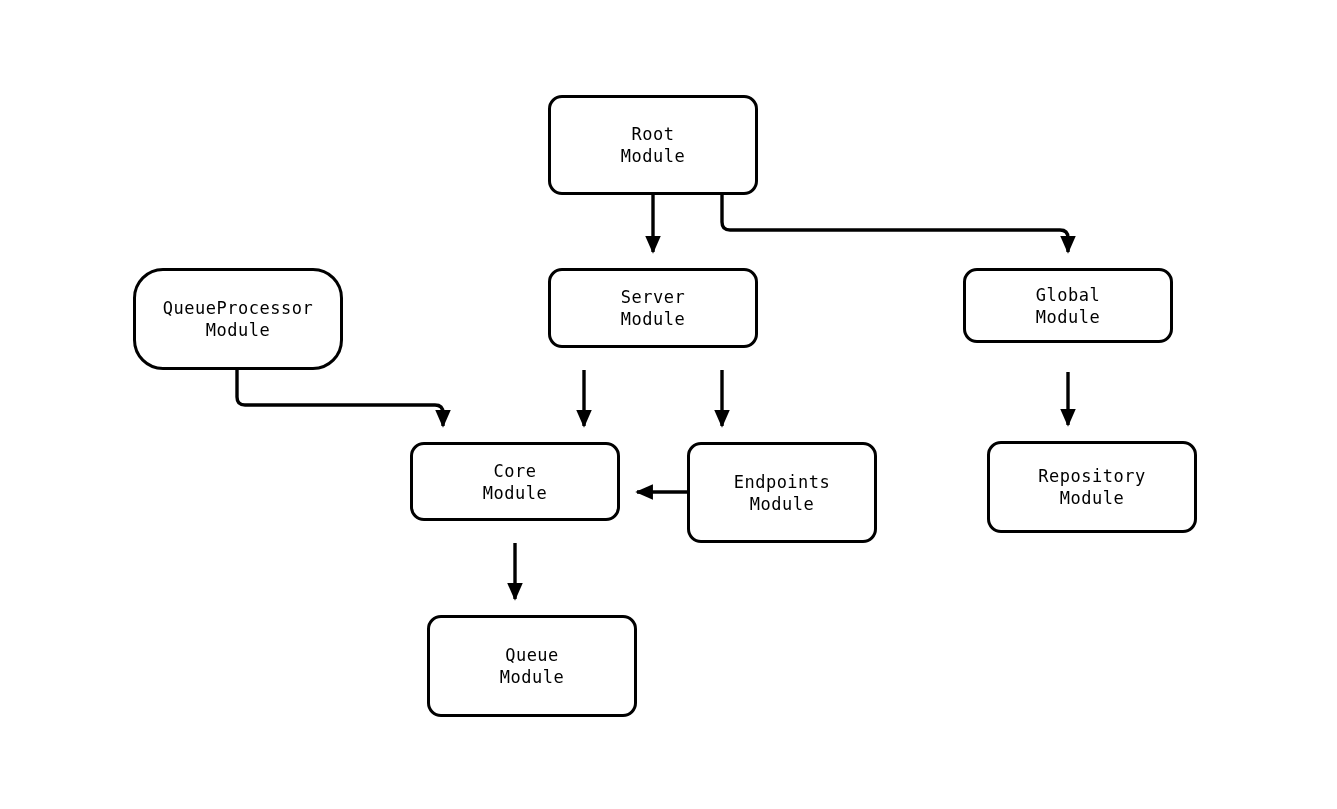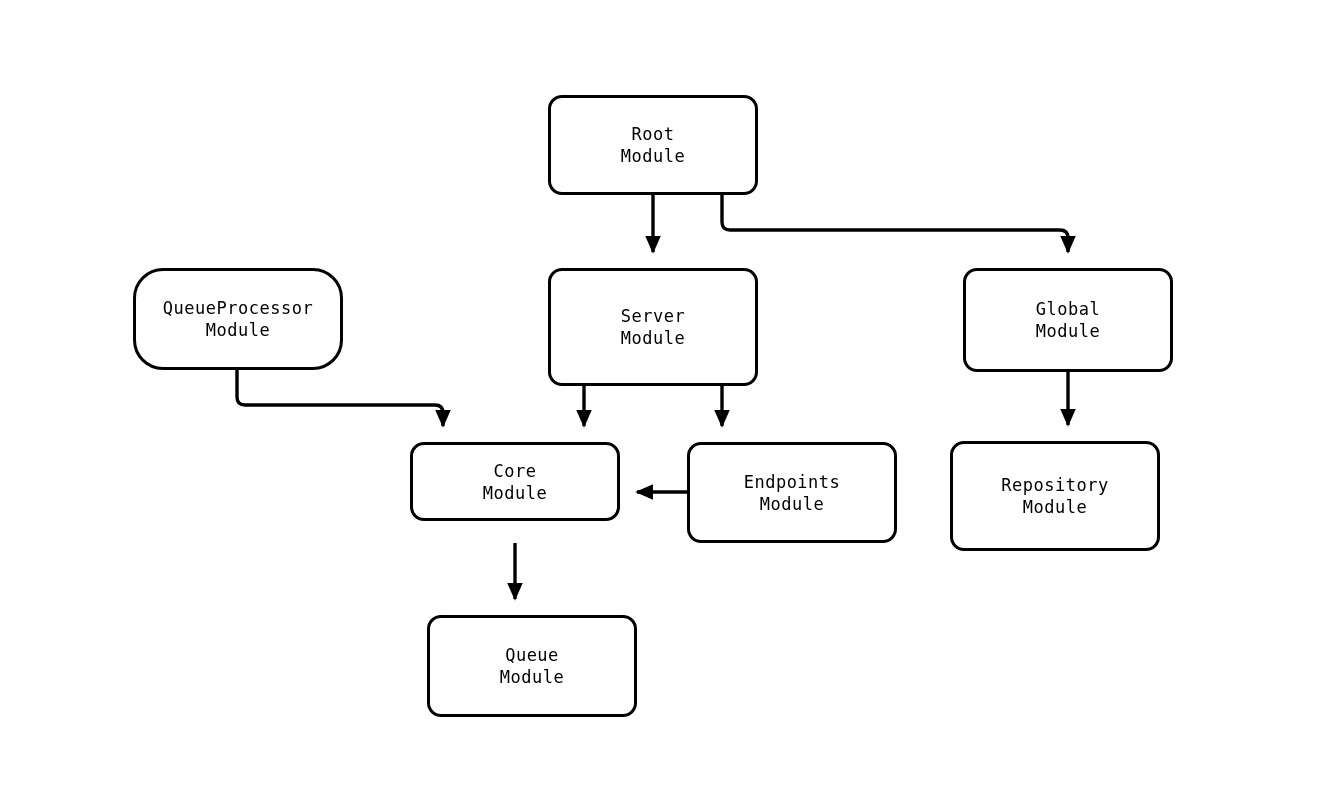--- a/index.html
+++ b/index.html
@@ -78,41 +78,41 @@
   <div class="node" style="left:548px; top:95px; width:210px; height:100px;">
     <div class="node-line">Root</div>
     <div class="node-line">Module</div>
   </div>
 
   <div class="node" style="left:133px; top:268px; width:210px; height:102px;border-radius:30px;">
     <div class="node-line">QueueProcessor</div>
     <div class="node-line">Module</div>
   </div>
 
-  <div class="node" style="left:548px; top:268px; width:210px; height:118px;">
+  <div class="node" style="left:548px; top:268px; width:210px; height:80px;">
     <div class="node-line">Server</div>
     <div class="node-line">Module</div>
   </div>
 
-  <div class="node" style="left:963px; top:268px; width:210px; height:104px;">
+  <div class="node" style="left:963px; top:268px; width:210px; height:75px;">
     <div class="node-line">Global</div>
     <div class="node-line">Module</div>
   </div>
 
   <div class="node" style="left:410px; top:442px; width:210px; height:79px;">
     <div class="node-line">Core</div>
     <div class="node-line">Module</div>
   </div>
 
-  <div class="node" style="left:687px; top:442px; width:210px; height:101px;">
+  <div class="node" style="left:687px; top:442px; width:190px; height:101px;">
     <div class="node-line">Endpoints</div>
     <div class="node-line">Module</div>
   </div>
 
-  <div class="node" style="left:950px; top:441px; width:210px; height:110px;">
+  <div class="node" style="left:987px; top:441px; width:210px; height:92px;">
     <div class="node-line">Repository</div>
     <div class="node-line">Module</div>
   </div>
 
   <div class="node" style="left:427px; top:615px; width:210px; height:102px;">
     <div class="node-line">Queue</div>
     <div class="node-line">Module</div>
   </div>
 
 </div>

